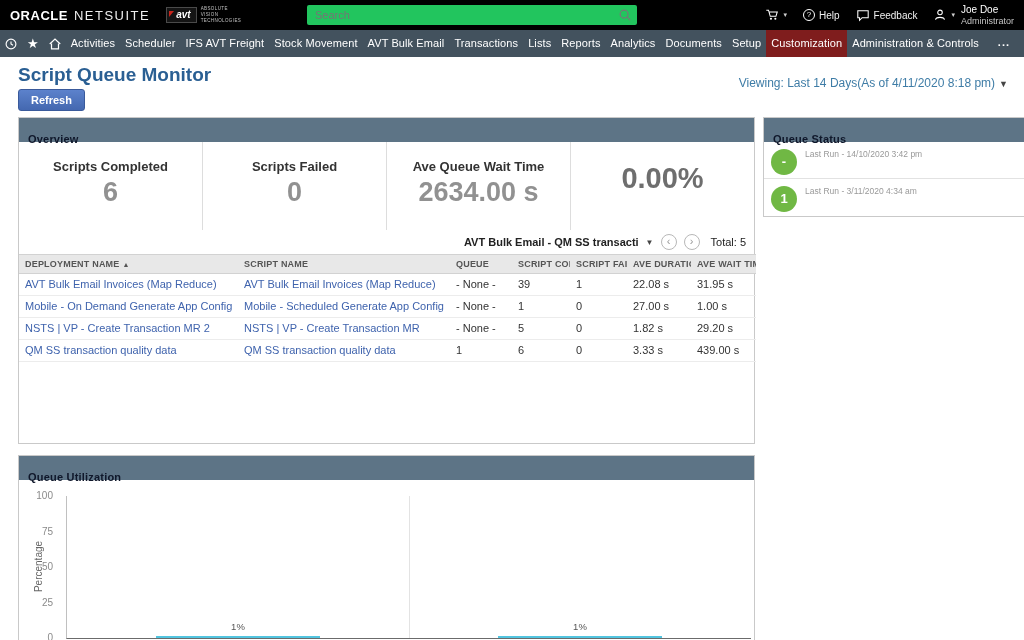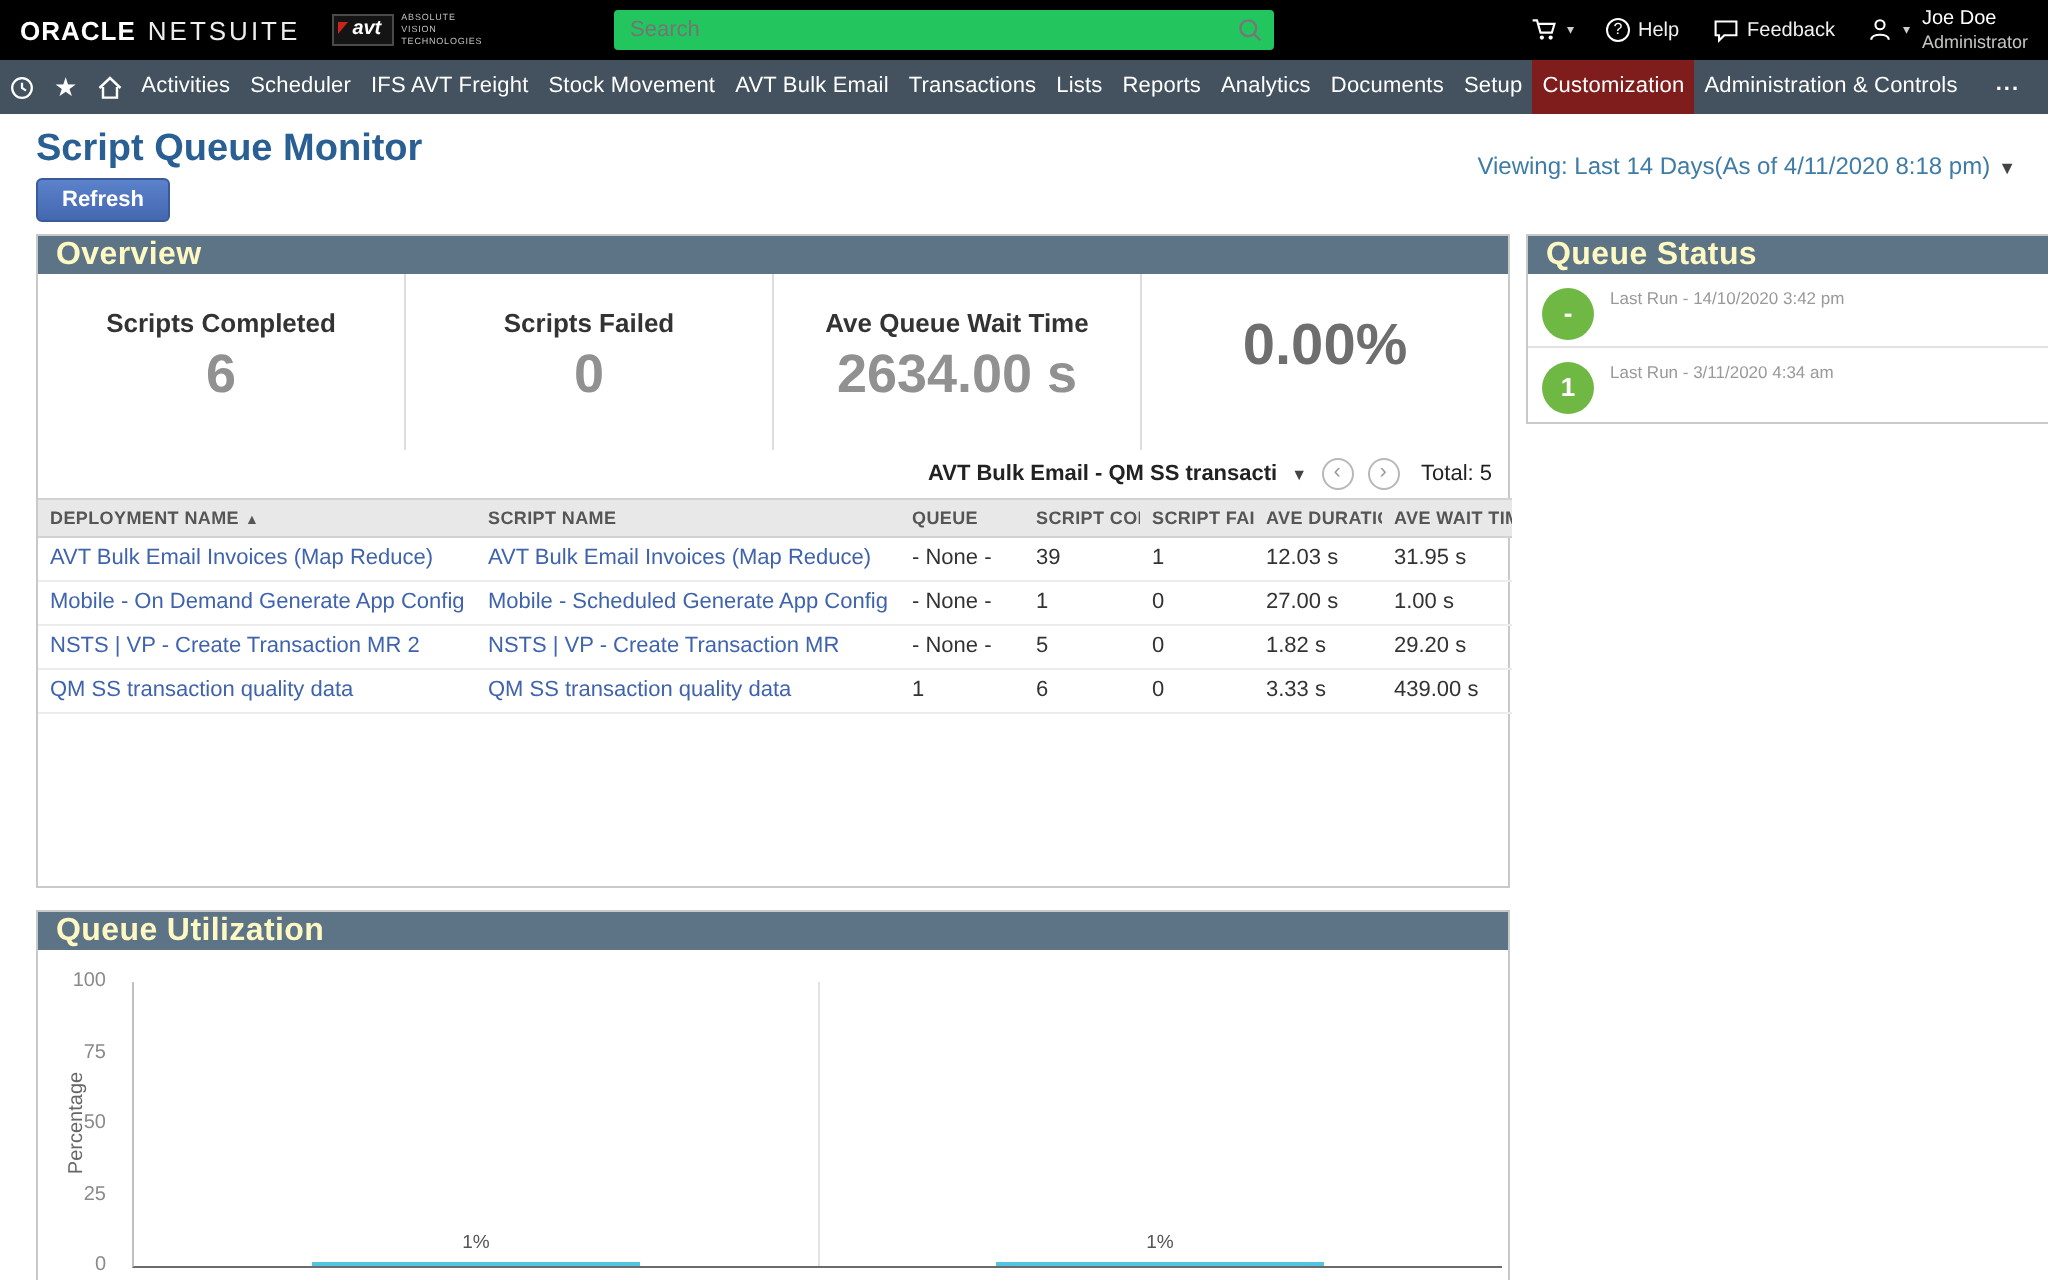--- a/index.html
+++ b/index.html
@@ -67,22 +67,22 @@
   .viewing .dark-caret { color:#444; font-size:9px; margin-left:4px; }
   .refresh-btn {
     position:absolute; left:18px; top:89px;
     background:linear-gradient(#5c82cc,#4468b0); border:1px solid #3a5a9b; border-radius:3px;
     color:#fff; font: bold 11px "Liberation Sans", sans-serif; padding:4px 12px; cursor:pointer;
   }
 
   
   .panel { position:absolute; background:#fff; border:1px solid #c9c9c9; }
   .panel-header {
-    height:19px; background:#5d7486; color:#fef9c3; font-size:16px; font-weight:bold;
-    line-height:19px; padding:0 9px; letter-spacing:0.2px;
+    height:19px; background:#5d7486; color:#0f172a; font-size:11px; font-weight:bold;
+    line-height:19px; padding:12px 9px; letter-spacing:0.2px;
   }
   .overview-panel { left:18px; top:117px; width:737px; height:327px; }
   .queue-status-panel { left:763px; top:117px; width:279px; }
   .utilization-panel { left:18px; top:455px; width:737px; height:250px; overflow:hidden; }
 
   
   .stats { display:flex; height:88px; }
   .stat { flex:1; text-align:center; padding-top:17px; border-right:1px solid #ddd; }
   .stat:last-child { border-right:none; }
   .stat-label { font-size:13px; font-weight:bold; color:#333; }
@@ -273,21 +273,21 @@
         <th><span>AVE WAIT TIM...</span></th>
       </tr>
     </thead>
     <tbody>
       <tr>
         <td class="link">AVT Bulk Email Invoices (Map Reduce)</td>
         <td class="link">AVT Bulk Email Invoices (Map Reduce)</td>
         <td>- None -</td>
         <td>39</td>
         <td>1</td>
-        <td>12.03 s</td>
+        <td>22.08 s</td>
         <td>31.95 s</td>
       </tr>
       <tr>
         <td class="link">Mobile - On Demand Generate App Config</td>
         <td class="link">Mobile - Scheduled Generate App Config</td>
         <td>- None -</td>
         <td>1</td>
         <td>0</td>
         <td>27.00 s</td>
         <td>1.00 s</td>

